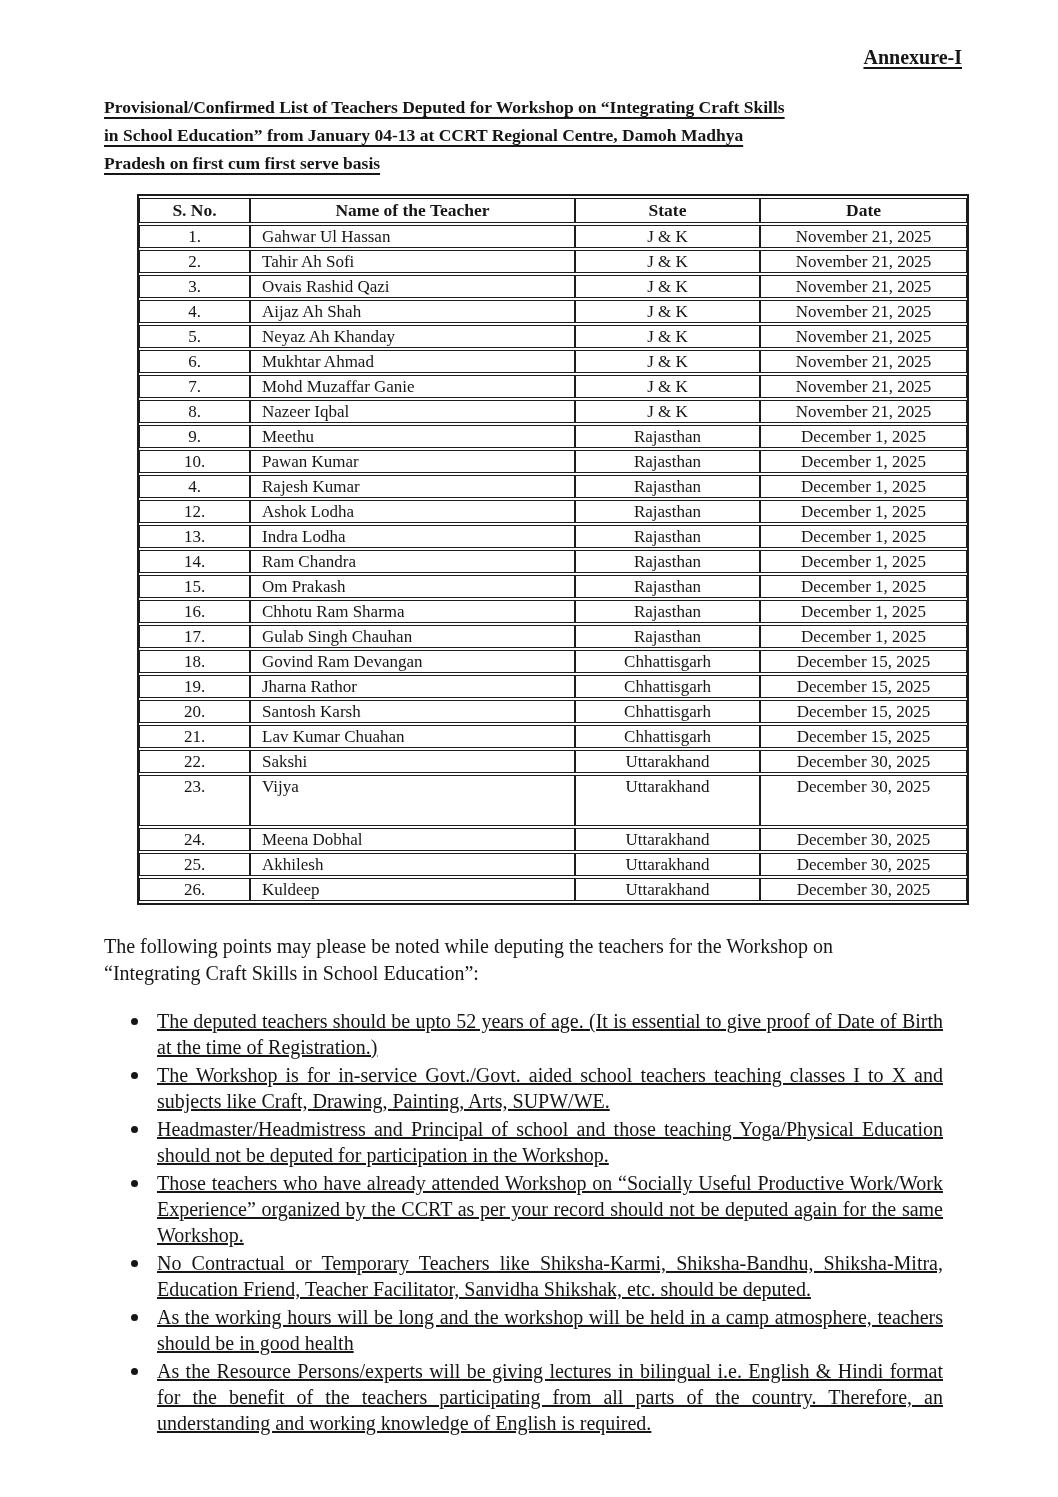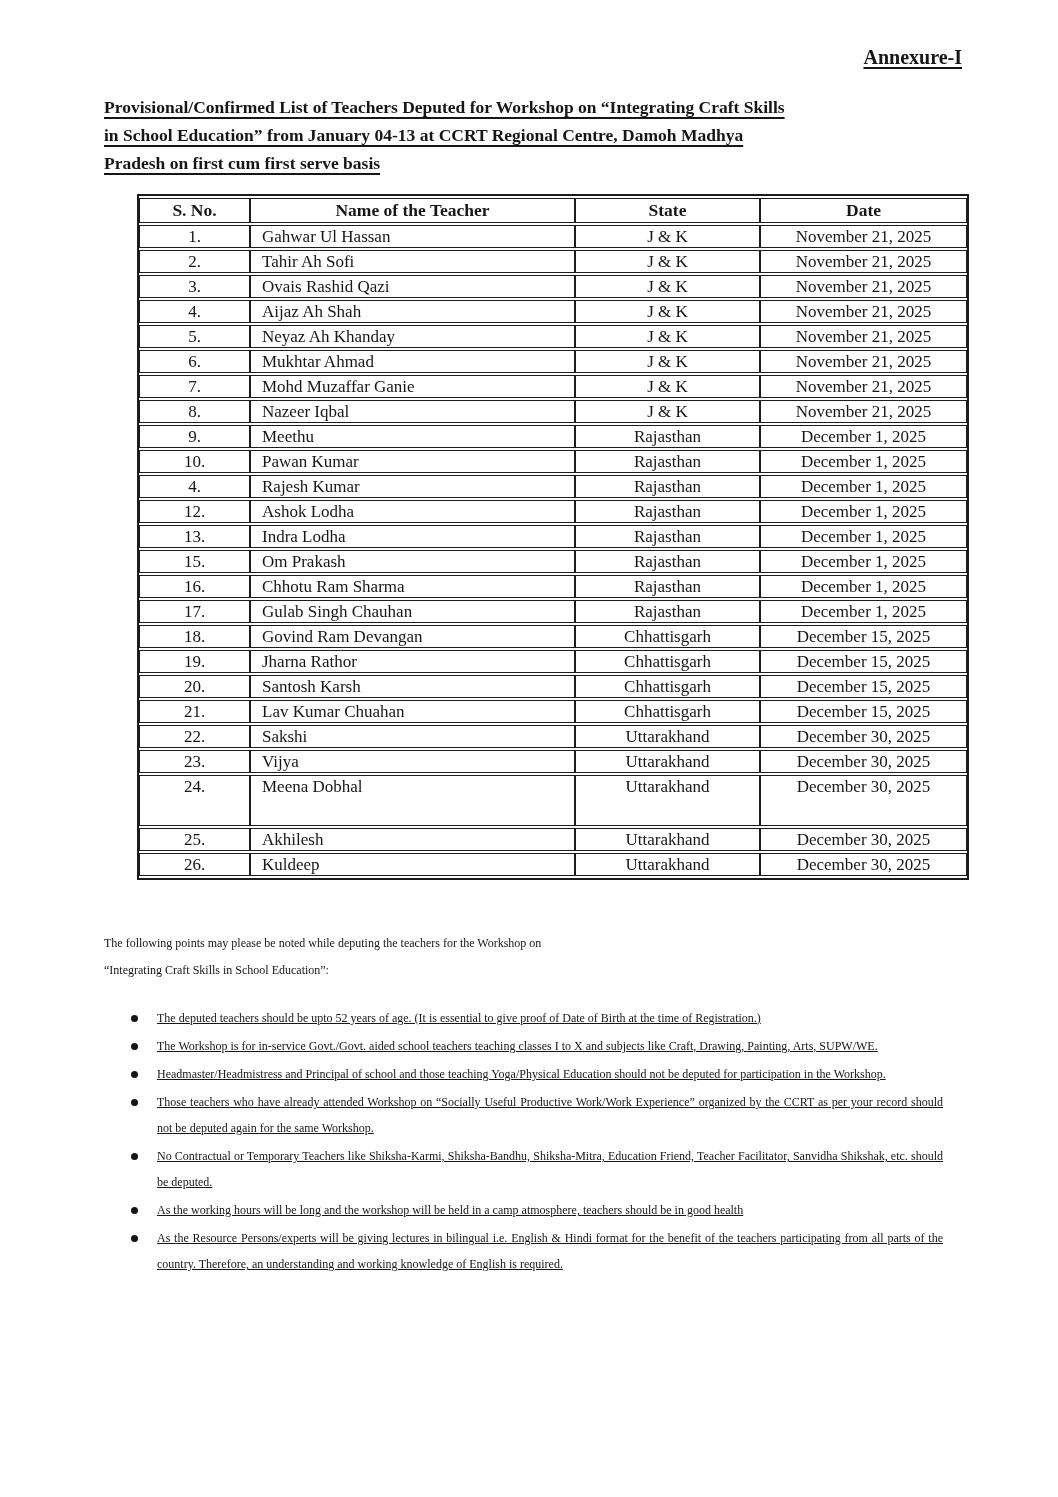--- a/index.html
+++ b/index.html
@@ -41,21 +41,21 @@
   .teacher-table td.col-name{text-align:left;padding-left:11px;margin-top:28px;}
   .teacher-table th.col-name{text-align:center;}
   
   .teacher-table tbody tr:nth-child(23) td{
     padding-bottom:28px;vertical-align:top;
   }
   .col-w-sno{width:111px;}
   .col-w-name{width:325px;}
   .col-w-state{width:185px;}
   .col-w-date{width:207px;}
-  .notes{margin-top:50px;margin-right:19px;font-size:12px;}
+  .notes{margin-top:28px;margin-right:19px;font-size:20px;}
   .notes-intro div{line-height:27px;}
   ul.notes-list{
     list-style:none;margin:21px 0 0 0;padding:0;text-decoration:underline;
   }
   ul.notes-list li{
     position:relative;padding-left:53px;margin:0 0 2px 0;
     line-height:26px;text-align:justify;
   }
   ul.notes-list li::before{
     content:"";position:absolute;left:27px;top:10px;
@@ -163,20 +163,26 @@
           <td class="col-state">Rajasthan</td>
           <td class="col-date">December 1, 2025</td>
         </tr>
         <tr>
           <td class="col-sno">13.</td>
           <td class="col-name">Indra Lodha</td>
           <td class="col-state">Rajasthan</td>
           <td class="col-date">December 1, 2025</td>
         </tr>
         <tr>
+          <td class="col-sno">14.</td>
+          <td class="col-name">Ram Chandra</td>
+          <td class="col-state">Rajasthan</td>
+          <td class="col-date">December 1, 2025</td>
+        </tr>
+        <tr>
           <td class="col-sno">15.</td>
           <td class="col-name">Om Prakash</td>
           <td class="col-state">Rajasthan</td>
           <td class="col-date">December 1, 2025</td>
         </tr>
         <tr>
           <td class="col-sno">16.</td>
           <td class="col-name">Chhotu Ram Sharma</td>
           <td class="col-state">Rajasthan</td>
           <td class="col-date">December 1, 2025</td>

